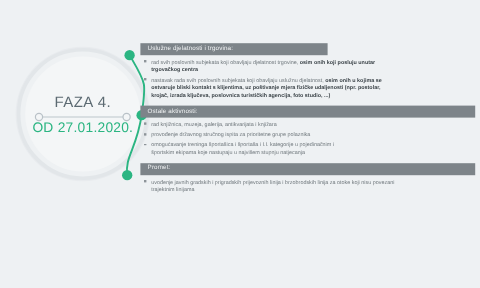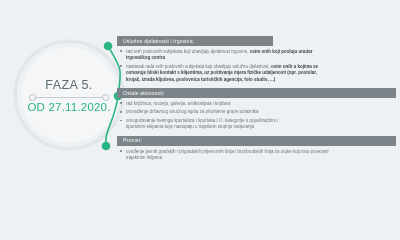--- a/index.html
+++ b/index.html
@@ -74,23 +74,23 @@
   .bullet b{color:#3e464b;font-weight:bold;}
 </style>
 </head>
 <body>
 
 <div id="stage">
 
   <div class="badge-wrap">
     <div class="badge-ring"></div>
     <div class="badge-inner">
-      <div class="phase-label">FAZA 5.</div>
+      <div class="phase-label">FAZA 4.</div>
       <div class="phase-rule"></div>
-      <div class="phase-date">OD 27.11.2020.</div>
+      <div class="phase-date">OD 27.01.2020.</div>
     </div>
   </div>
 
   <svg class="connector" viewBox="0 0 46 116">
     <path d="M 20 8 C 34 32, 34 30, 30 58 C 26 86, 16 92, 18 108" fill="none" stroke="#2bb582" stroke-width="1.6"></path>
     <circle cx="20" cy="8" r="4.3" fill="#2bb582"></circle>
     <circle cx="30" cy="58" r="4.3" fill="#2bb582"></circle>
     <circle cx="18" cy="108" r="4.3" fill="#2bb582"></circle>
   </svg>
 

